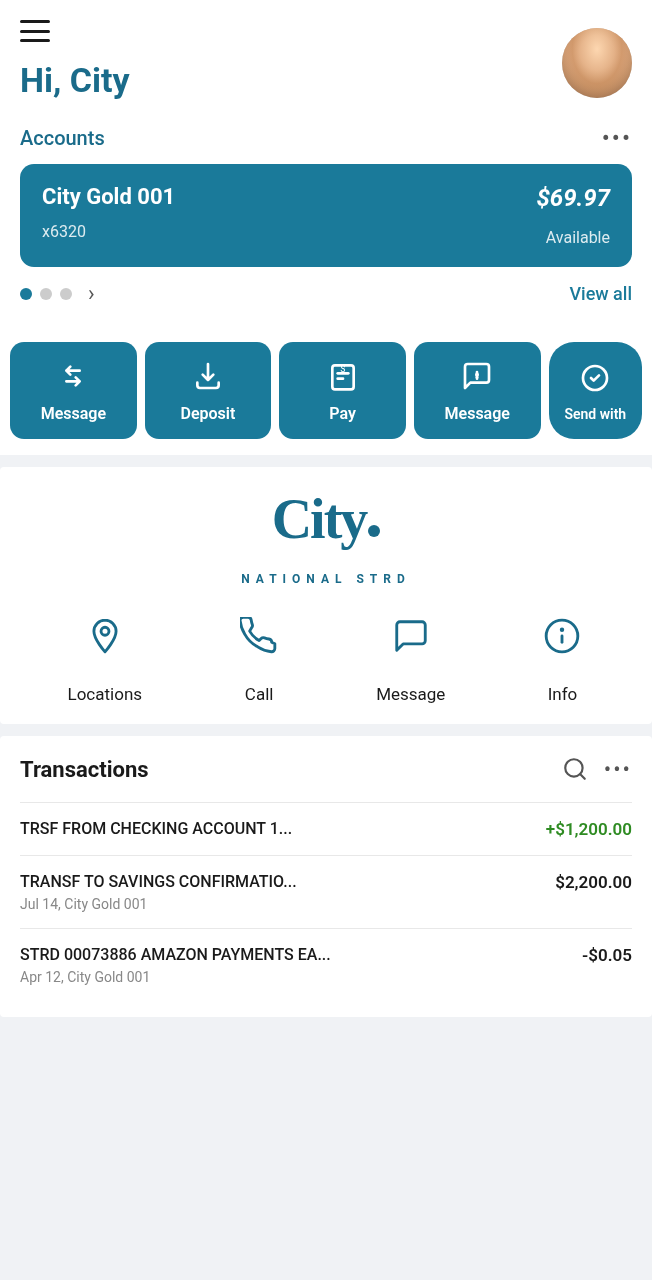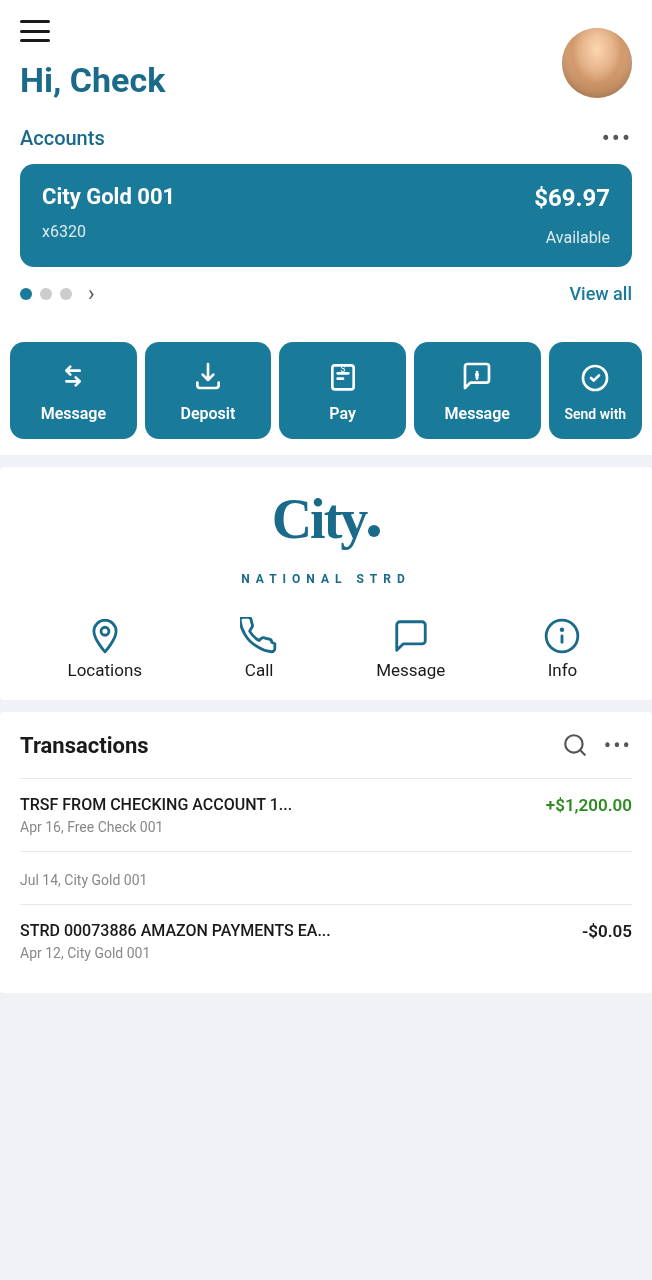--- a/index.html
+++ b/index.html
@@ -104,20 +104,21 @@
       color: rgba(255,255,255,0.85);
       margin-top: 13px;
     }
     .account-balance {
       text-align: right;
     }
     .balance-amount {
       font-size: 24px;
       font-weight: 700;
       color: #ffffff;
+      font-style: italic;
     }
     .balance-label {
       font-size: 16px;
       color: rgba(255,255,255,0.85);
       margin-top: 16px;
     }
 
     
     .pagination {
       display: flex;
@@ -169,20 +170,21 @@
       align-items: center;
       justify-content: center;
       min-width: 120px;
       flex: 1;
       cursor: pointer;
       gap: 10px;
     }
     .action-btn-last {
       min-width: 80px;
       flex: 0.7;
+      border-radius: 25px;
     }
     .action-icon {
       width: 36px;
       height: 36px;
       display: flex;
       align-items: center;
       justify-content: center;
     }
     .action-icon svg {
       width: 32px;
@@ -215,21 +217,21 @@
     }
 
     .bank-actions {
       display: flex;
       justify-content: space-around;
     }
     .bank-action {
       display: flex;
       flex-direction: column;
       align-items: center;
-      gap: 2px;
+      gap: 26px;
       cursor: pointer;
     }
     .bank-action-icon {
       width: 44px;
       height: 44px;
       display: flex;
       align-items: center;
       justify-content: center;
     }
     .bank-action-icon svg {
@@ -320,21 +322,21 @@
 </head>
 <body>
 
 <div class="header">
   <div class="header-left">
     <div class="menu-icon">
       <span></span>
       <span></span>
       <span></span>
     </div>
-    <div class="greeting">Hi, Check</div>
+    <div class="greeting">Hi, City</div>
   </div>
   <div class="avatar">
     <div class="avatar-img"></div>
   </div>
 </div>
 
 <div class="accounts-section">
   <div class="accounts-header">
     <span class="accounts-label">Accounts</span>
     <span class="more-dots">•••</span>
@@ -495,26 +497,27 @@
     </div>
   </div>
 
   <div class="transactions-section-bottom">
 
     <div class="transaction-item">
       <div class="transaction-row">
         <span class="transaction-name">TRSF FROM CHECKING ACCOUNT 1...</span>
         <span class="transaction-amount positive">+$1,200.00</span>
       </div>
-      <div class="transaction-meta">
-        <span>Apr 16</span>, <span>Free Check 001</span>
-      </div>
     </div>
 
     <div class="transaction-item">
+      <div class="transaction-row">
+        <span class="transaction-name">TRANSF TO SAVINGS CONFIRMATIO...</span>
+        <span class="transaction-amount">$2,200.00</span>
+      </div>
       <div class="transaction-meta">
         <span>Jul 14</span>, <span>City Gold 001</span>
       </div>
     </div>
 
     <div class="transaction-item">
       <div class="transaction-row">
         <span class="transaction-name">STRD 00073886 AMAZON PAYMENTS EA...</span>
         <span class="transaction-amount">-$0.05</span>
       </div>

